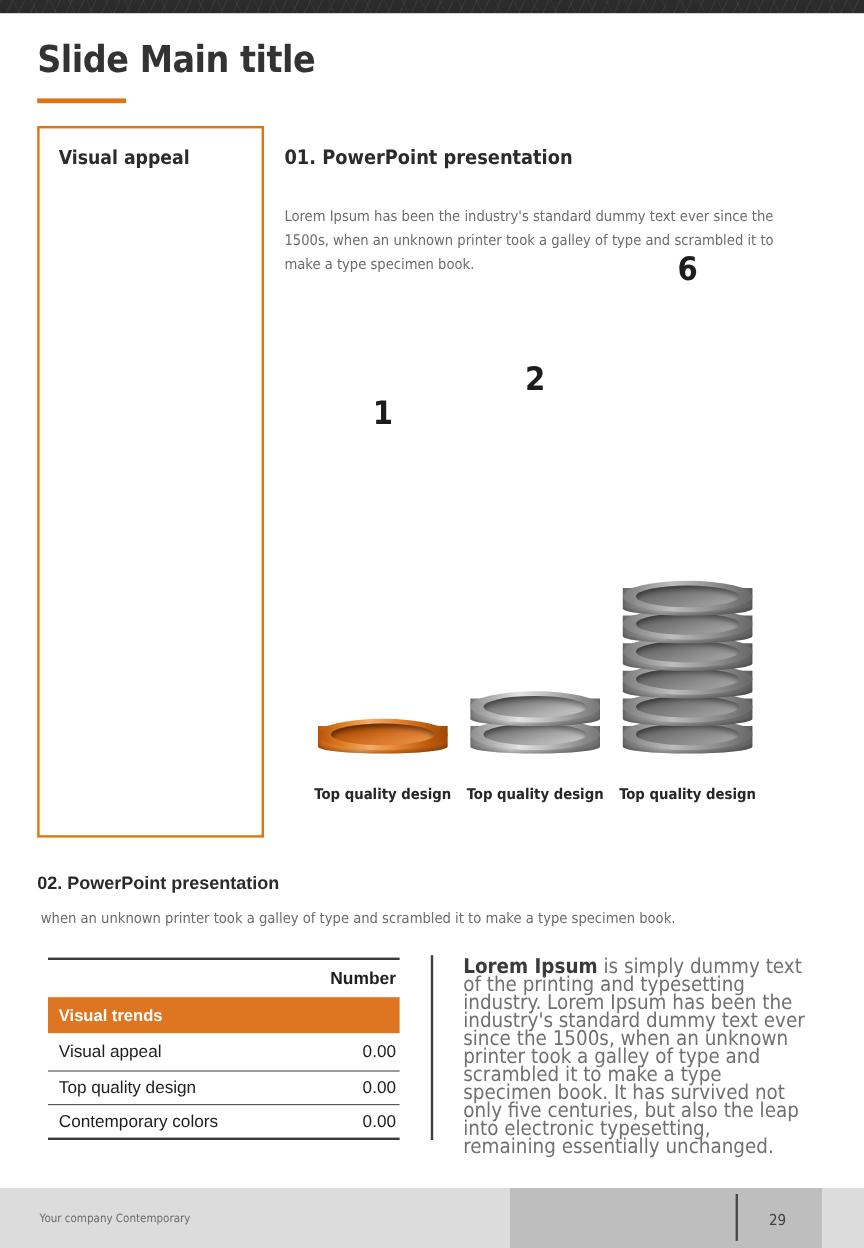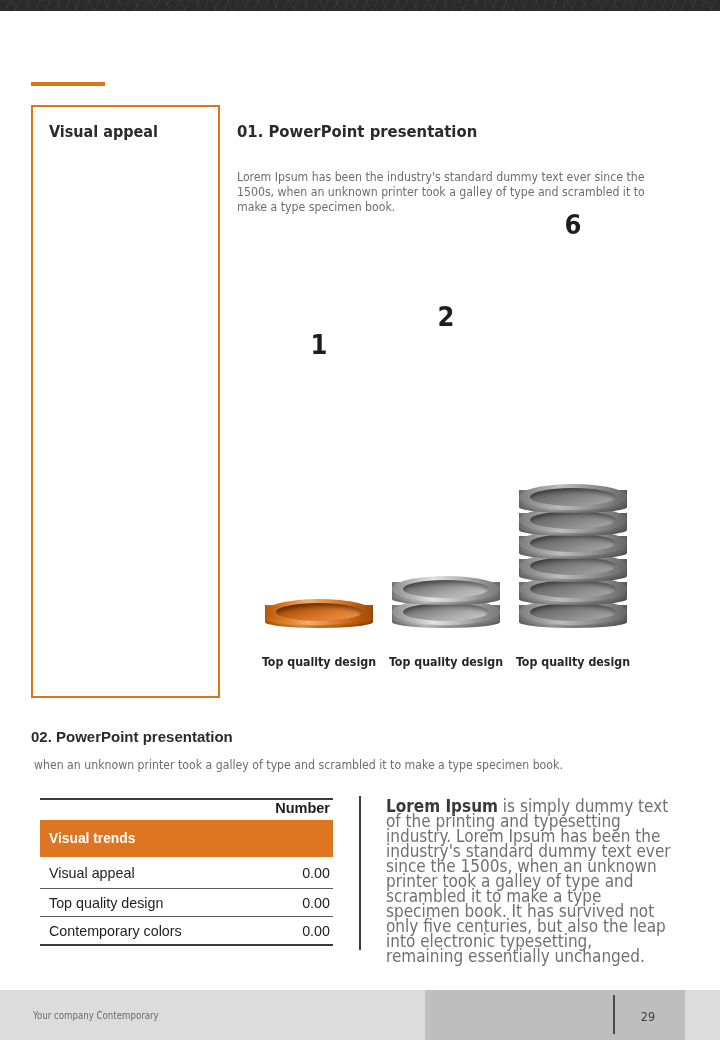--- a/index.html
+++ b/index.html
@@ -54,21 +54,21 @@
 
   
   .sec01-title {
     position:absolute; left:237px; top:122px;
     font-family:"DejaVu Sans Condensed","Liberation Sans Narrow","Liberation Sans",sans-serif;
     font-weight:bold; font-size:16.5px; color:#2b2b2b; white-space:nowrap;
   }
   .sec01-body {
     position:absolute; left:237px; top:170px; width:412px;
     font-family:"DejaVu Sans Condensed","Liberation Sans Narrow","Liberation Sans",sans-serif;
-    font-size:12.2px; line-height:15px; color:#6d6d6d;
+    font-size:12.2px; line-height:20px; color:#6d6d6d;
   }
 
   
   .chart { position:absolute; left:237px; top:270px; width:430px; height:410px; }
   .col { position:absolute; bottom:0; }
   .col .stack { position:absolute; bottom:52px; }
   .col-label {
     position:absolute; bottom:8px; width:130px; left:-11px; text-align:center;
     font-family:"DejaVu Sans Condensed","Liberation Sans Narrow","Liberation Sans",sans-serif;
     font-weight:bold; font-size:12.3px; line-height:19px; color:#262626;
@@ -144,29 +144,29 @@
     position:absolute; left:34px; top:756px; width:630px;
     font-family:"DejaVu Sans Condensed","Liberation Sans Narrow","Liberation Sans",sans-serif;
     font-size:12.2px; line-height:18px; color:#6d6d6d;
   }
 
   
   .tbl { position:absolute; left:40px; top:798px; width:293px; }
   .tbl-rule { height:2px; background:#3a3a3a; }
   .tbl-rule.thin { height:1px; background:#5a5a5a; }
   .tbl-head {
-    display:flex; justify-content:flex-end; align-items:flex-start;
-    height:20px; padding-right:3px;
+    display:flex; justify-content:flex-end; align-items:center;
+    height:31px; padding-right:3px;
   }
   .tbl-head span {
     font-family:"Liberation Sans","DejaVu Sans",sans-serif;
     font-weight:bold; font-size:14.5px; color:#1e1e1e;
   }
   .tbl-group {
-    background:#DE7621; height:37px; display:flex; align-items:center;
+    background:#DE7621; height:30px; display:flex; align-items:center;
     padding-left:9px;
   }
   .tbl-group span {
     font-family:"Liberation Sans","DejaVu Sans",sans-serif;
     font-weight:bold; font-size:13.8px; color:#ffffff;
   }
   .tbl-row { display:flex; align-items:center; height:31px; padding:0 3px 0 9px; }
   .tbl-row .cell-name {
     flex:1; font-family:"Liberation Sans","DejaVu Sans",sans-serif;
     font-size:14.3px; color:#1e1e1e;
@@ -217,20 +217,21 @@
     font-size:12.5px; color:#404040;
   }
 </style>
 </head>
 <body>
 
 <div class="slide">
 
   <div class="topbar"></div>
 
+  <div class="slide-title">Slide Main title</div>
   <div class="title-rule"></div>
 
   <div class="callout"></div>
   <div class="callout-title">Visual appeal</div>
 
   <div class="sec01-title">01. PowerPoint presentation</div>
   <div class="sec01-body">Lorem Ipsum has been the industry's standard dummy text ever since the 1500s, when an unknown printer took a galley of type and scrambled it to make a type specimen book.</div>
 
   <div class="chart">
 

